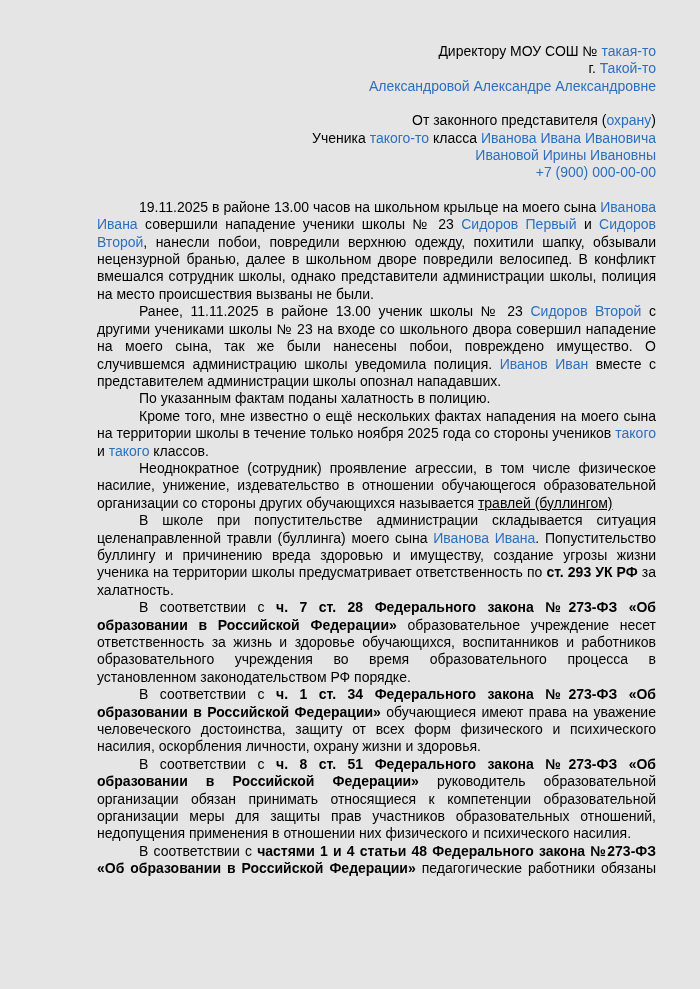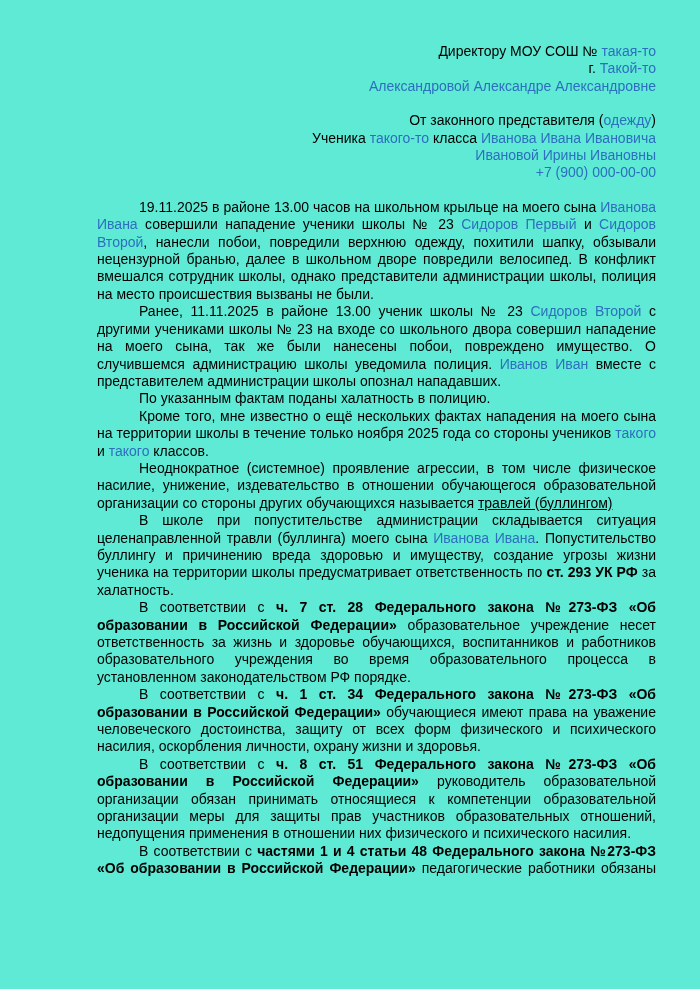--- a/index.html
+++ b/index.html
@@ -6,21 +6,21 @@
     margin: 0;
     padding: 0;
     background: #ffffff;
   }
   .page {
     position: relative;
     width: 700px;
     height: 989px;
     box-sizing: border-box;
     padding: 43px 44px 0 97px;
-    background: #5eead4;
+    background: #e5e5e5;
     color: #000000;
     font-family: "Liberation Sans", sans-serif;
     font-size: 14px;
     line-height: 17.4px;
     overflow: hidden;
   }
   .addr { text-align: right; }
   .addr .line { white-space: nowrap; }
   .sender { margin-top: 17px; }
   .title { text-align: center; margin-top: 48px; }
@@ -39,30 +39,30 @@
 </head>
 <body>
 
 <div class="page">
   <div class="addr">
       <div class="line"><span class="run-n">Директору МОУ СОШ № </span><span class="run-b">такая-то</span></div>
       <div class="line"><span class="run-n">г. </span><span class="run-b">Такой-то</span></div>
       <div class="line"><span class="run-b">Александровой Александре Александровне</span></div>
     </div>
   <div class="addr sender">
-      <div class="line"><span class="run-n">От законного представителя (</span><span class="run-b">одежду</span><span class="run-n">)</span></div>
+      <div class="line"><span class="run-n">От законного представителя (</span><span class="run-b">охрану</span><span class="run-n">)</span></div>
       <div class="line"><span class="run-n">Ученика </span><span class="run-b">такого-то</span><span class="run-n"> класса </span><span class="run-b">Иванова Ивана Ивановича</span></div>
       <div class="line"><span class="run-b">Ивановой Ирины Ивановны</span></div>
       <div class="line"><span class="run-b">+7 (900) 000-00-00</span></div>
     </div>
   <div class="bodytext">
       <p><span class="run-n">19.11.2025 в районе 13.00 часов на школьном крыльце на моего сына </span><span class="run-b">Иванова Ивана</span><span class="run-n"> совершили нападение ученики школы № 23 </span><span class="run-b">Сидоров Первый</span><span class="run-n"> и </span><span class="run-b">Сидоров Второй</span><span class="run-n">, нанесли побои, повредили верхнюю одежду, похитили шапку, обзывали нецензурной бранью, далее в школьном дворе повредили велосипед. В конфликт вмешался сотрудник школы, однако представители администрации школы, полиция на место происшествия вызваны не были.</span></p>
       <p><span class="run-n">Ранее, 11.11.2025 в районе 13.00 ученик школы № 23 </span><span class="run-b">Сидоров Второй</span><span class="run-n"> с другими учениками школы № 23 на входе со школьного двора совершил нападение на моего сына, так же были нанесены побои, повреждено имущество. О случившемся администрацию школы уведомила полиция. </span><span class="run-b">Иванов Иван</span><span class="run-n"> вместе с представителем администрации школы опознал нападавших.</span></p>
       <p><span class="run-n">По указанным фактам поданы халатность в полицию.</span></p>
       <p><span class="run-n">Кроме того, мне известно о ещё нескольких фактах нападения на моего сына на территории школы в течение только ноября 2025 года со стороны учеников </span><span class="run-b">такого</span><span class="run-n"> и </span><span class="run-b">такого</span><span class="run-n"> классов.</span></p>
-      <p><span class="run-n">Неоднократное (системное) проявление агрессии, в том числе физическое насилие, унижение, издевательство в отношении обучающегося образовательной организации со стороны других обучающихся называется </span><span class="run-bu">травлей (буллингом)</span></p>
+      <p><span class="run-n">Неоднократное (сотрудник) проявление агрессии, в том числе физическое насилие, унижение, издевательство в отношении обучающегося образовательной организации со стороны других обучающихся называется </span><span class="run-bu">травлей (буллингом)</span></p>
       <p><span class="run-n">В школе при попустительстве администрации складывается ситуация целенаправленной травли (буллинга) моего сына </span><span class="run-b">Иванова Ивана</span><span class="run-n">. Попустительство буллингу и причинению вреда здоровью и имуществу, создание угрозы жизни ученика на территории школы предусматривает ответственность по </span><span class="run-bd">ст. 293 УК РФ</span><span class="run-n"> за халатность.</span></p>
       <p><span class="run-n">В соответствии с </span><span class="run-bd">ч. 7 ст. 28 Федерального закона №273-ФЗ «Об образовании в Российской Федерации»</span><span class="run-n"> образовательное учреждение несет ответственность за жизнь и здоровье обучающихся, воспитанников и работников образовательного учреждения во время образовательного процесса в установленном законодательством РФ порядке.</span></p>
       <p><span class="run-n">В соответствии с </span><span class="run-bd">ч. 1 ст. 34 Федерального закона №273-ФЗ «Об образовании в Российской Федерации»</span><span class="run-n"> обучающиеся имеют права на уважение человеческого достоинства, защиту от всех форм физического и психического насилия, оскорбления личности, охрану жизни и здоровья.</span></p>
       <p><span class="run-n">В соответствии с </span><span class="run-bd">ч. 8 ст. 51 Федерального закона №273-ФЗ «Об образовании в Российской Федерации»</span><span class="run-n"> руководитель образовательной организации обязан принимать относящиеся к компетенции образовательной организации меры для защиты прав участников образовательных отношений, недопущения применения в отношении них физического и психического насилия.</span></p>
       <p class="cut"><span class="run-n">В соответствии с </span><span class="run-bd">частями 1 и 4 статьи 48 Федерального закона №273-ФЗ «Об образовании в Российской Федерации»</span><span class="run-n"> педагогические работники обязаны</span></p>
     </div>
 </div>
 
 </body></html>

